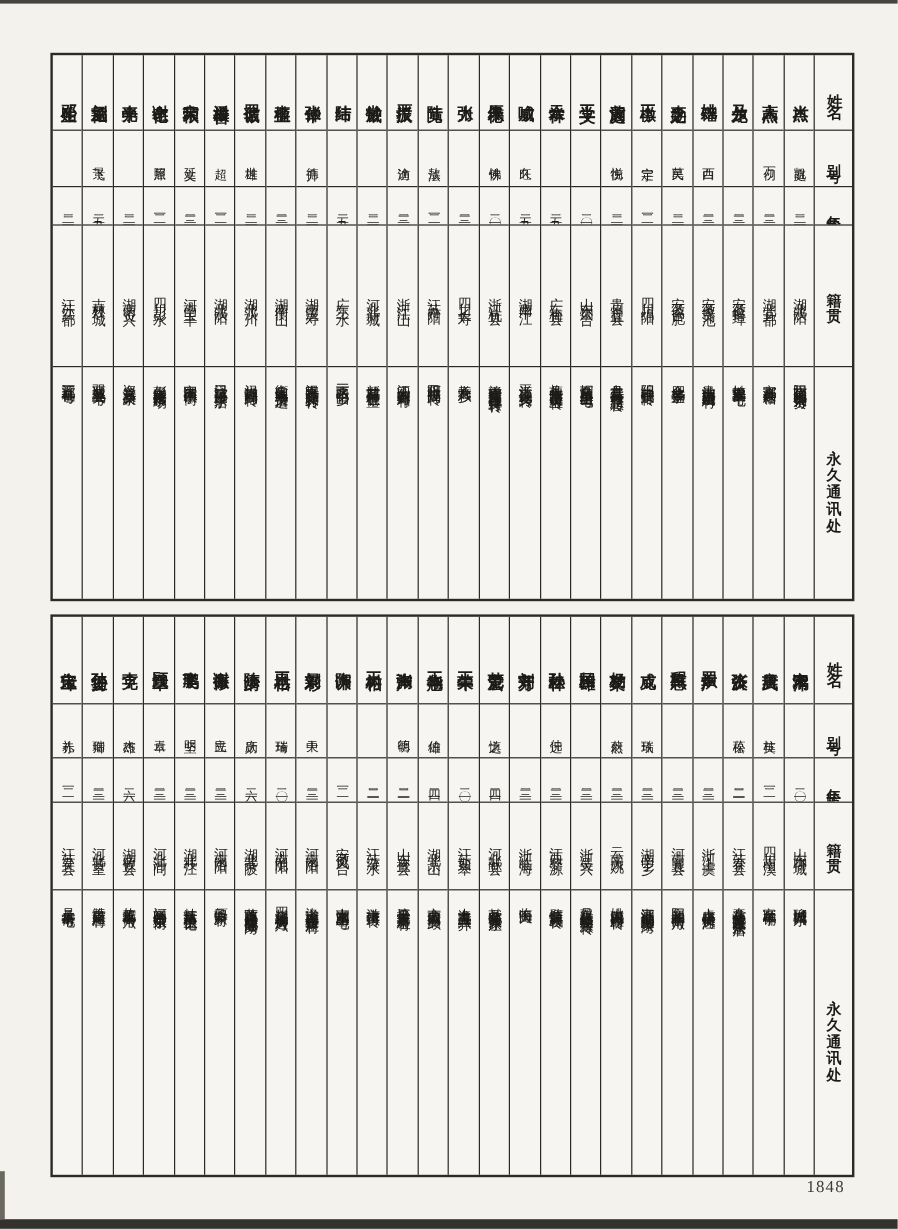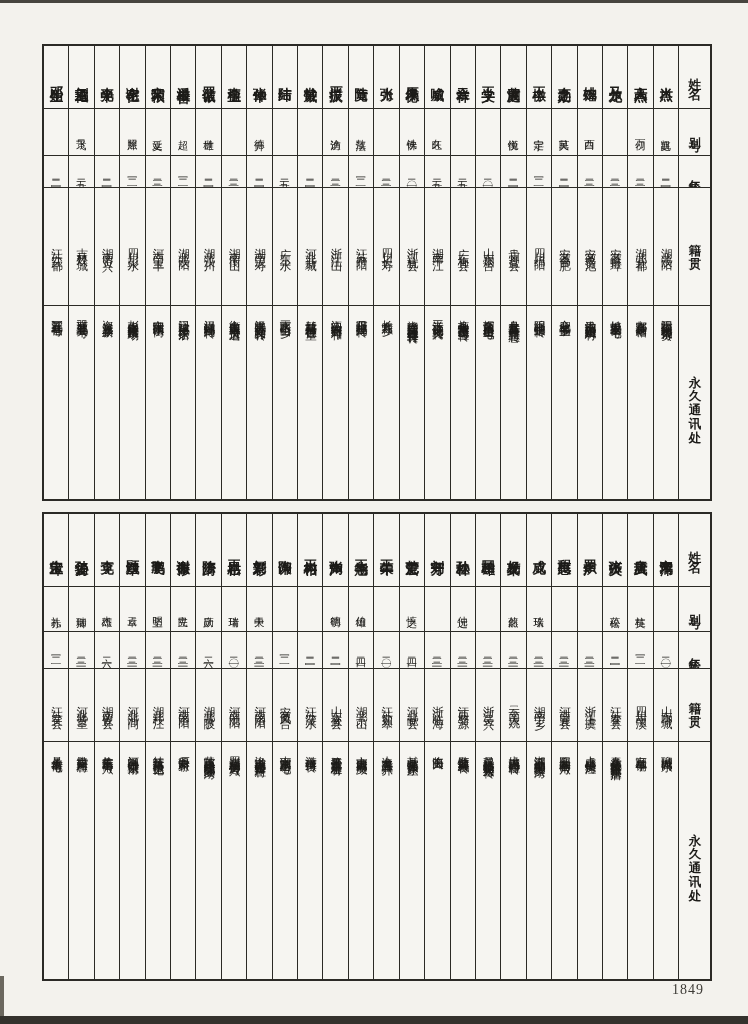--- a/index.html
+++ b/index.html
@@ -425,13 +425,13 @@
       <div class="cell cell-name">姓名</div>
       <div class="cell cell-alias">别号</div>
       <div class="cell cell-age">年龄</div>
       <div class="cell cell-origin">籍贯</div>
       <div class="cell cell-addr">永久通讯处</div>
     </div>
   </div>
 
 </div>
 
-<div class="page-number">1849</div>
+<div class="page-number">1848</div>
 
 </body></html>

